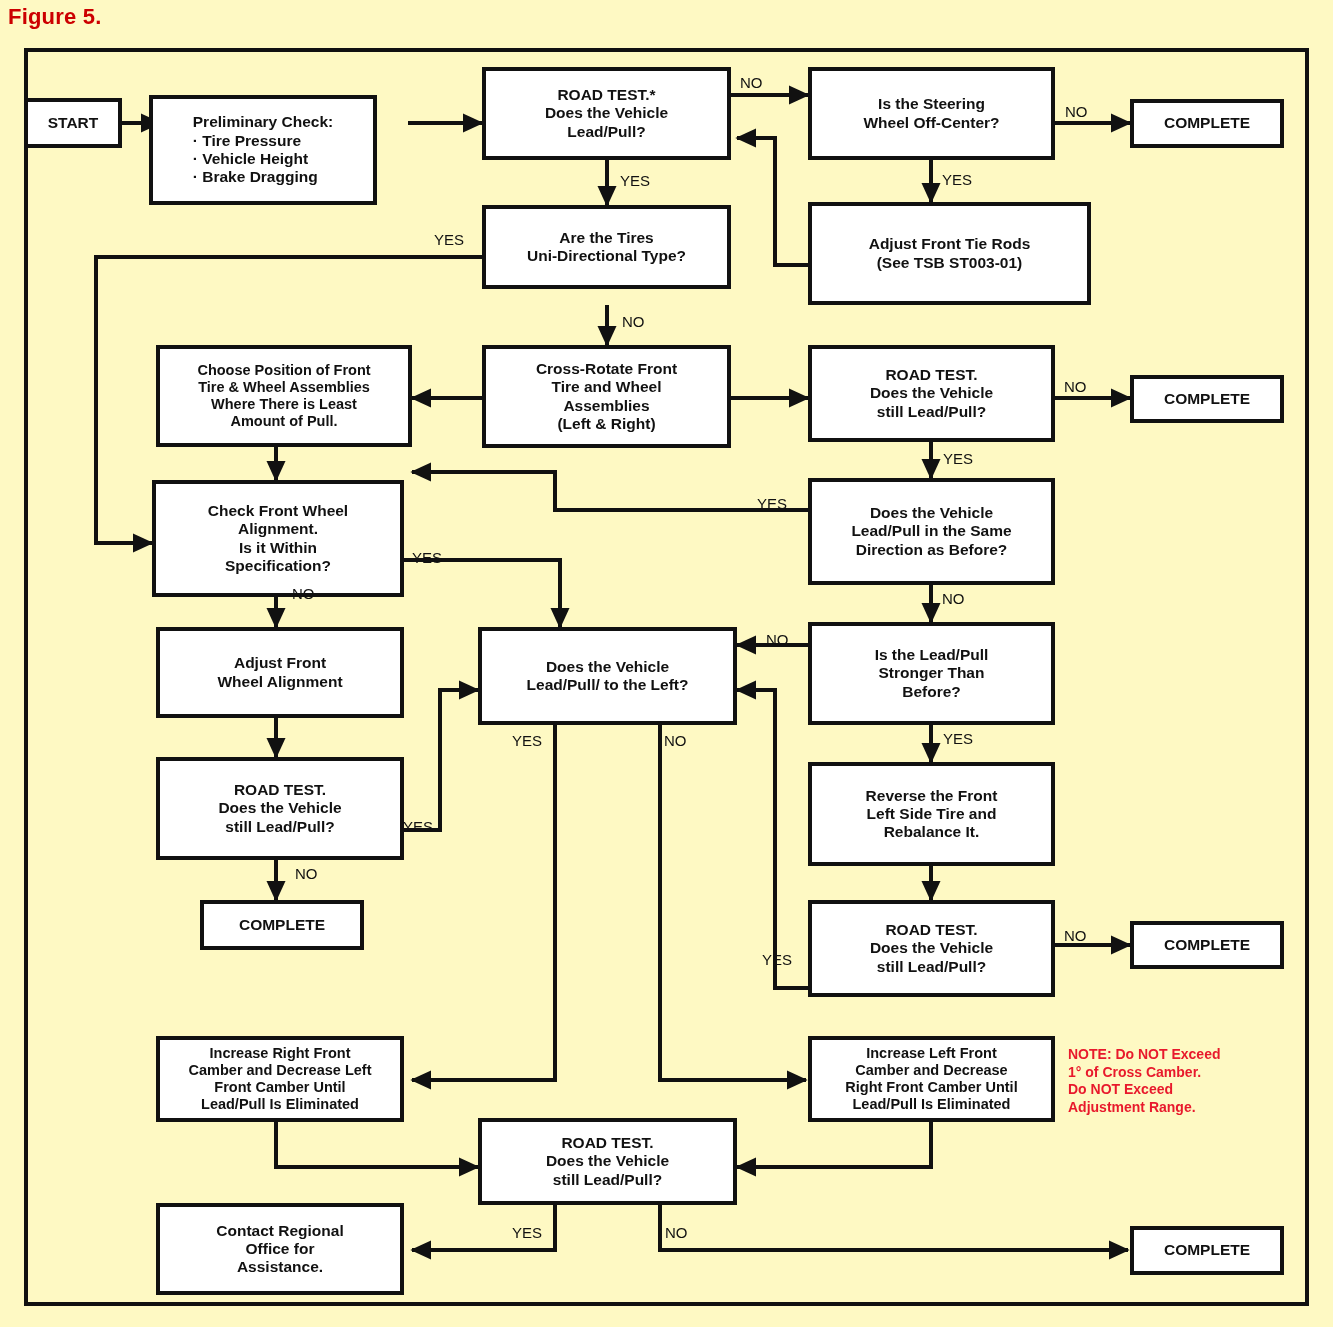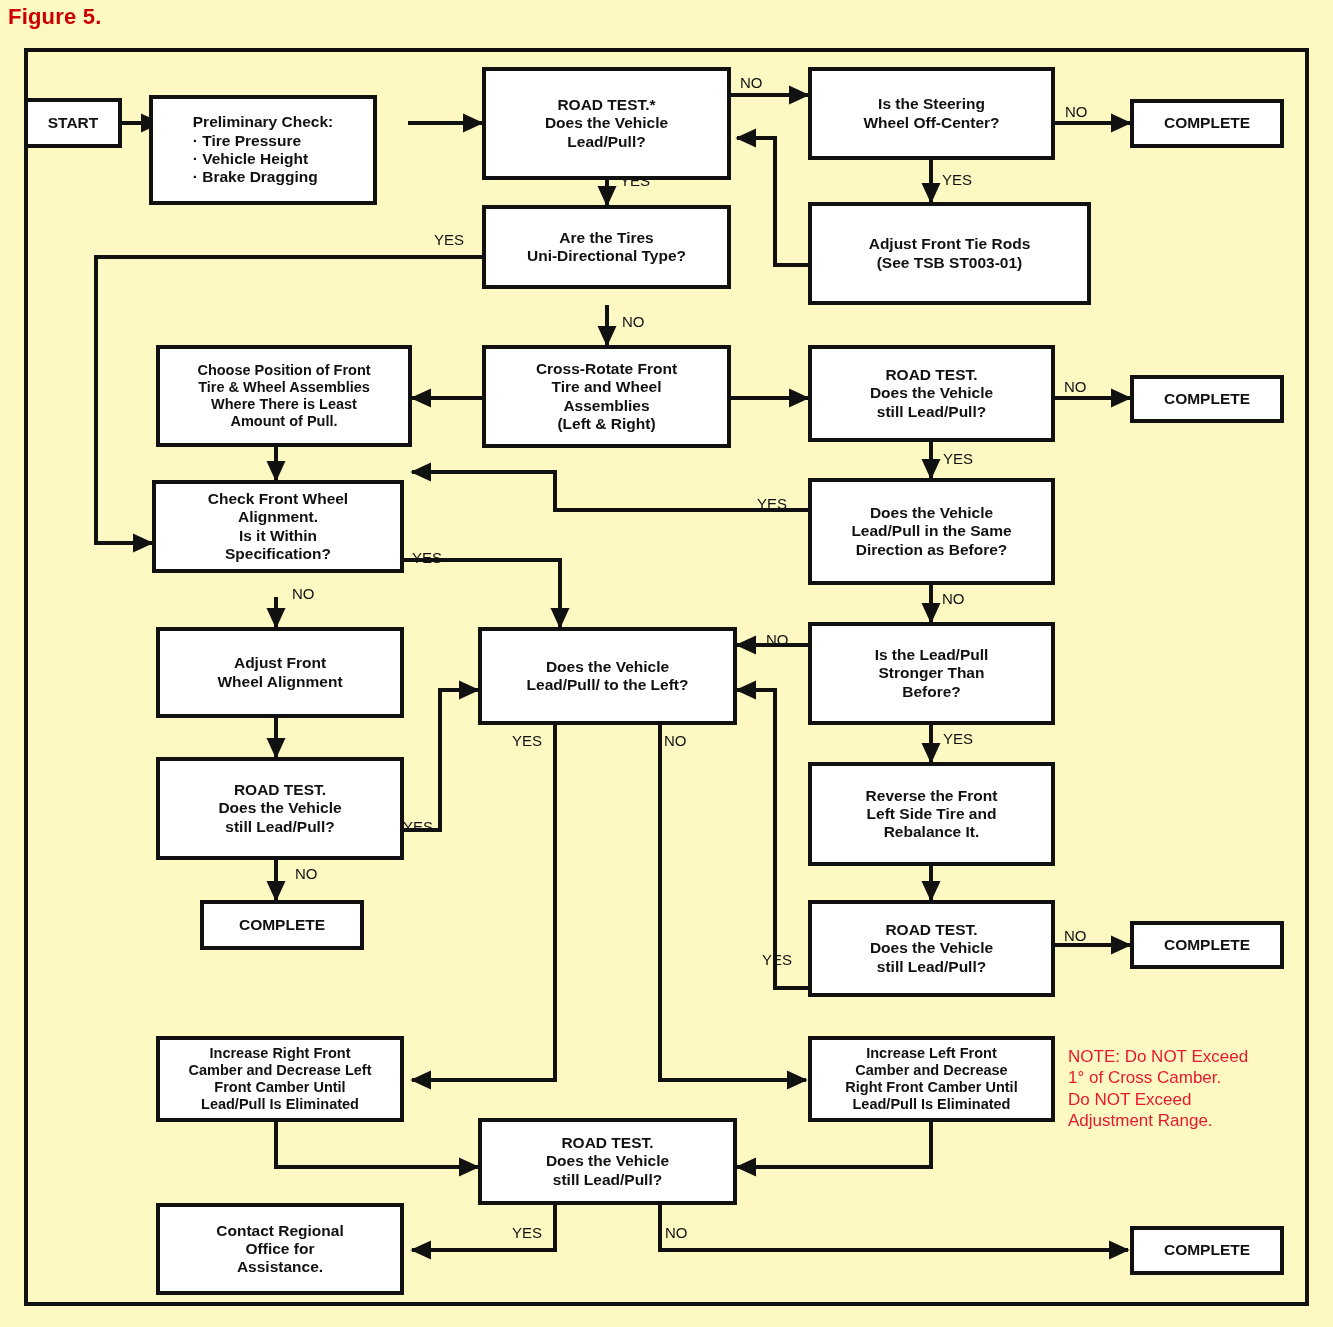--- a/index.html
+++ b/index.html
@@ -7,21 +7,21 @@
   #page{position:relative;width:1333px;height:1327px;background:#fef9c3;overflow:hidden;}
   #figure-label{position:absolute;left:8px;top:4px;font-size:22px;font-weight:bold;color:#cc0000;letter-spacing:.2px;}
   #frame{position:absolute;left:24px;top:48px;width:1285px;height:1258px;border:4px solid #111;box-sizing:border-box;}
   .node{position:absolute;border:4px solid #111;box-sizing:border-box;background:#fff;
         display:flex;align-items:center;justify-content:center;text-align:center;
         font-weight:bold;color:#111;line-height:1.18;padding:2px 4px;z-index:5;}
   .node .txt{white-space:pre-line;}
   .n14{font-size:14.5px;}
   .n15{font-size:15.5px;}
   .lbl{position:absolute;font-size:15px;font-weight:normal;color:#111;z-index:7;white-space:nowrap;}
-  .note{position:absolute;font-size:17px;font-weight:normal;color:#e8192c;line-height:1.25;white-space:pre-line;z-index:6;}
+  .note{position:absolute;font-size:14px;font-weight:bold;color:#e8192c;line-height:1.25;white-space:pre-line;z-index:6;}
   #wires{position:absolute;left:0;top:0;width:1333px;height:1327px;z-index:2;pointer-events:none;}
   .bullets{text-align:left;display:inline-block;}
 </style>
 </head>
 <body>
 
 <div id="page">
 
   <div id="figure-label">Figure 5.</div>
 
@@ -105,21 +105,21 @@
     <span class="txt">START</span>
   </div>
 
   <div class="node n15" style="left:149px;top:62px;width:228px;height:110px;margin-top:33px;">
     <span class="txt bullets">Preliminary Check:
 · Tire Pressure
 · Vehicle Height
 · Brake Dragging</span>
   </div>
 
-  <div class="node n15" style="left:482px;top:67px;width:249px;height:113px;">
+  <div class="node n15" style="left:482px;top:67px;width:249px;height:93px;">
     <span class="txt">ROAD TEST.*
 Does the Vehicle
 Lead/Pull?</span>
   </div>
 
   <div class="node n15" style="left:808px;top:67px;width:247px;height:93px;">
     <span class="txt">Is the Steering
 Wheel Off-Center?</span>
   </div>
 
@@ -154,21 +154,21 @@
   <div class="node n15" style="left:808px;top:345px;width:247px;height:97px;">
     <span class="txt">ROAD TEST.
 Does the Vehicle
 still Lead/Pull?</span>
   </div>
 
   <div class="node n15" style="left:1130px;top:375px;width:154px;height:48px;">
     <span class="txt">COMPLETE</span>
   </div>
 
-  <div class="node n15" style="left:152px;top:480px;width:252px;height:93px;">
+  <div class="node n15" style="left:152px;top:480px;width:252px;height:117px;">
     <span class="txt">Check Front Wheel
 Alignment.
 Is it Within
 Specification?</span>
   </div>
 
   <div class="node n15" style="left:808px;top:478px;width:247px;height:107px;">
     <span class="txt">Does the Vehicle
 Lead/Pull in the Same
 Direction as Before?</span>

